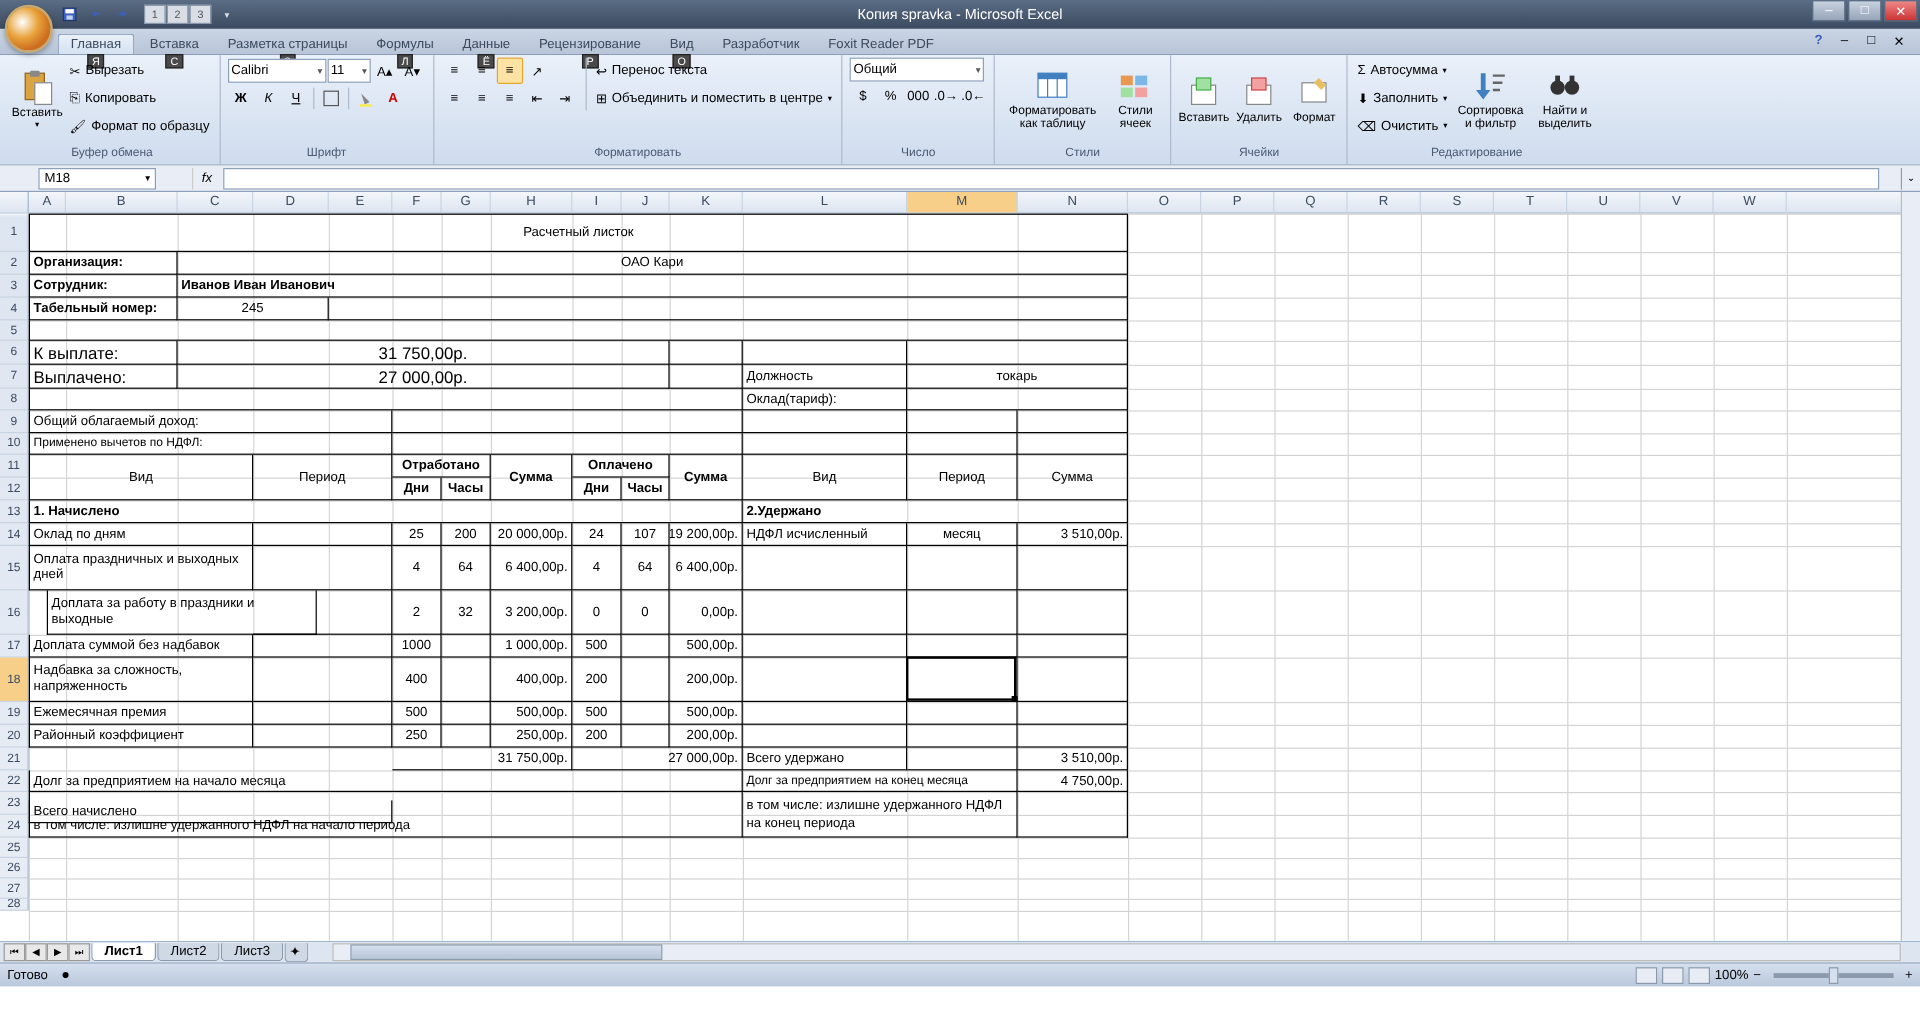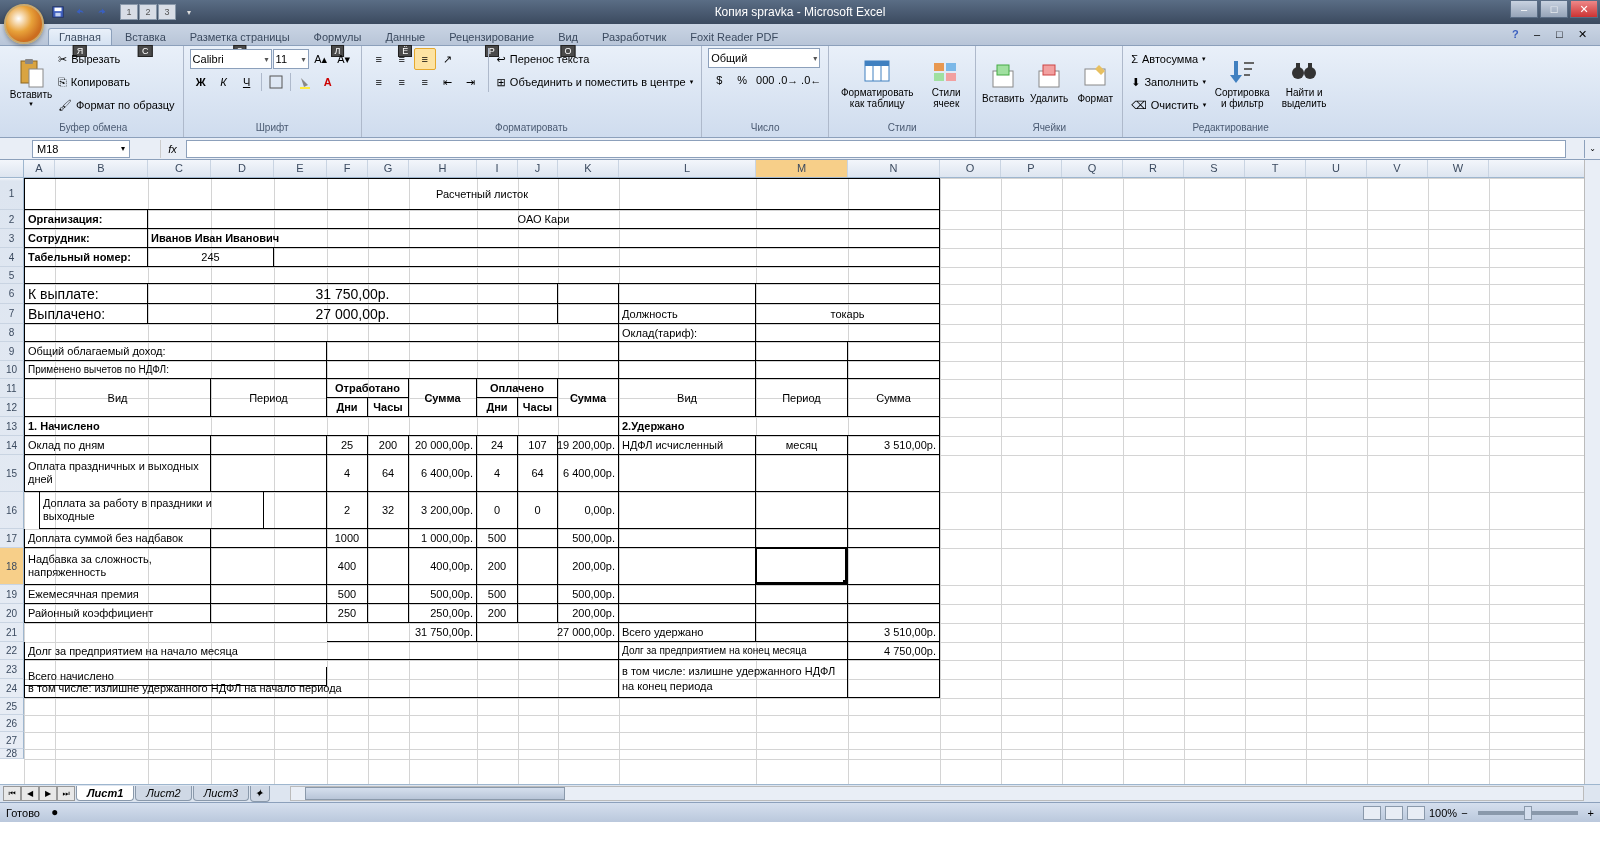--- a/index.html
+++ b/index.html
@@ -66,21 +66,21 @@
 .center { justify-content: center; }
 .right { justify-content: flex-end; }
 .sel-cell { position: absolute; border: 2px solid #000; background: rgba(0,0,0,0); pointer-events: none; }
 .sel-handle { position: absolute; width: 5px; height: 5px; background: #000; right: -3px; bottom: -3px; }
 .vscroll { position: absolute; right: 0; top: 0; width: 16px; bottom: 0; background: #e9eef6; border-left: 1px solid #bbb; }
 
 
 .sheet-bar { height: 18px; background: #dde5f0; display: flex; align-items: center; border-top: 1px solid #9eb6ce; }
 .sheet-nav { display: flex; margin-left: 3px; }
 .sheet-nav-btn { width: 18px; height: 15px; border: 1px solid #999; background: #e8e8e8; font-size: 8px; display: flex; align-items: center; justify-content: center; cursor: pointer; }
-.sheet-tab { padding: 1px 10px; background: #fff; border: 1px solid #8a99ab; border-top: none; border-radius: 0 0 4px 4px; margin-left: 1px; font-size: 11px; cursor: pointer; font-style: italic; }
+.sheet-tab { padding: 1px 10px; background: #fff; border: 1px solid #8a99ab; border-top: none; border-radius: 0 0 4px 4px; margin-left: 1px; font-size: 11px; cursor: pointer; }
 .sheet-tab.active { font-weight: bold; background: #fff; }
 .sheet-tab.inactive { background: #cfd8e5; }
 .hscroll { flex: 1; height: 15px; background: #e9eef6; margin-left: 20px; margin-right: 16px; border: 1px solid #bbb; position: relative; }
 .hscroll-thumb { position: absolute; left: 14px; width: 260px; top: 0; bottom: 0; background: linear-gradient(to bottom, #d5dfee, #b8c5d8); border: 1px solid #8a99ab; }
 
 
 .status-bar { height: 20px; background: linear-gradient(to bottom, #d5dfee, #bac8dc); border-top: 1px solid #8ca0bb; display: flex; align-items: center; font-size: 11px; padding: 0 6px; }
 .status-right { margin-left: auto; display: flex; align-items: center; gap: 4px; }
 .view-btn { width: 18px; height: 14px; border: 1px solid #8a99ab; background: #e8edf5; cursor: pointer; }
 .zoom-slider { width: 100px; height: 4px; background: #8a99ab; position: relative; margin: 0 6px; }

